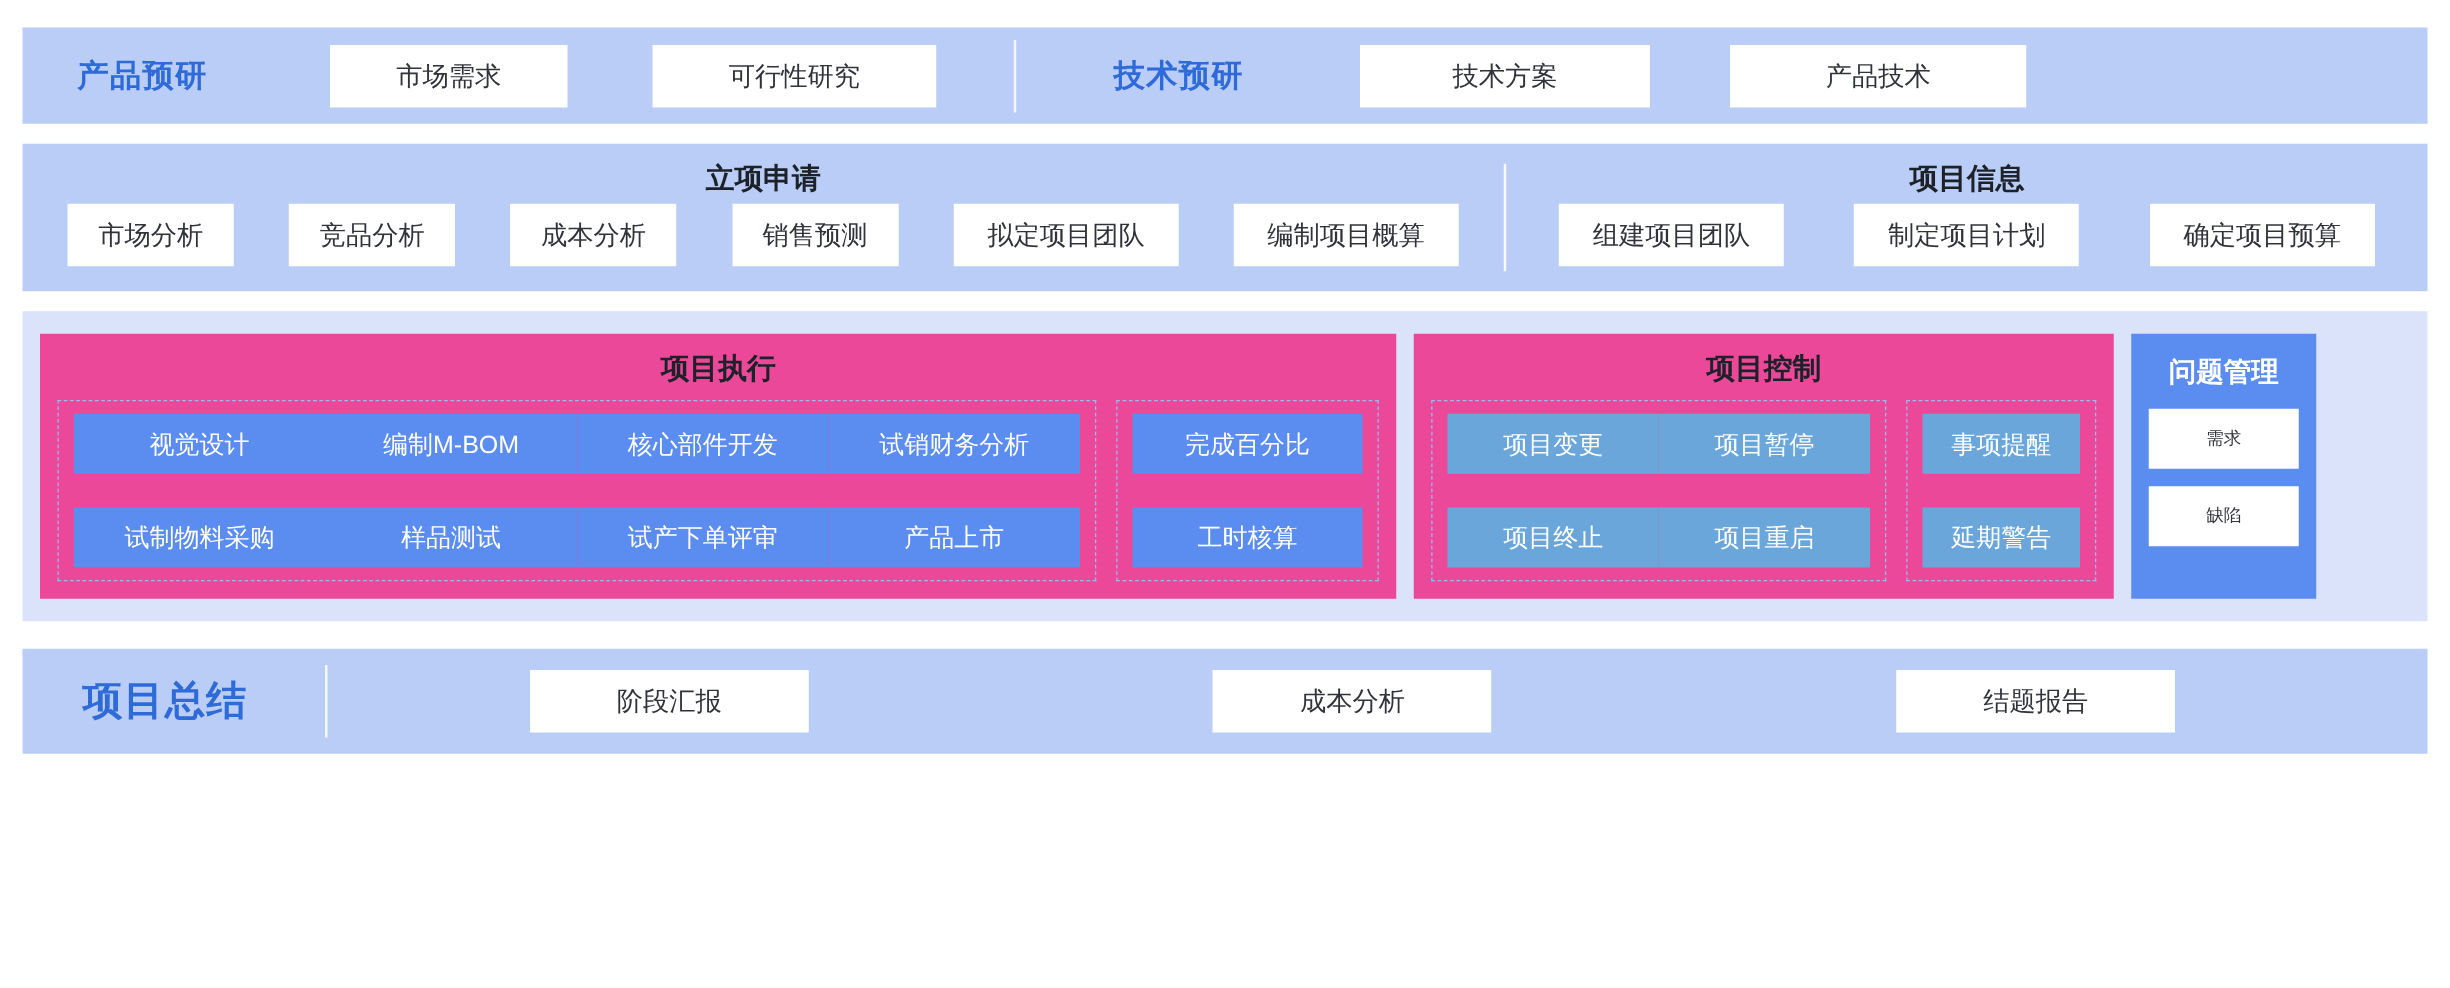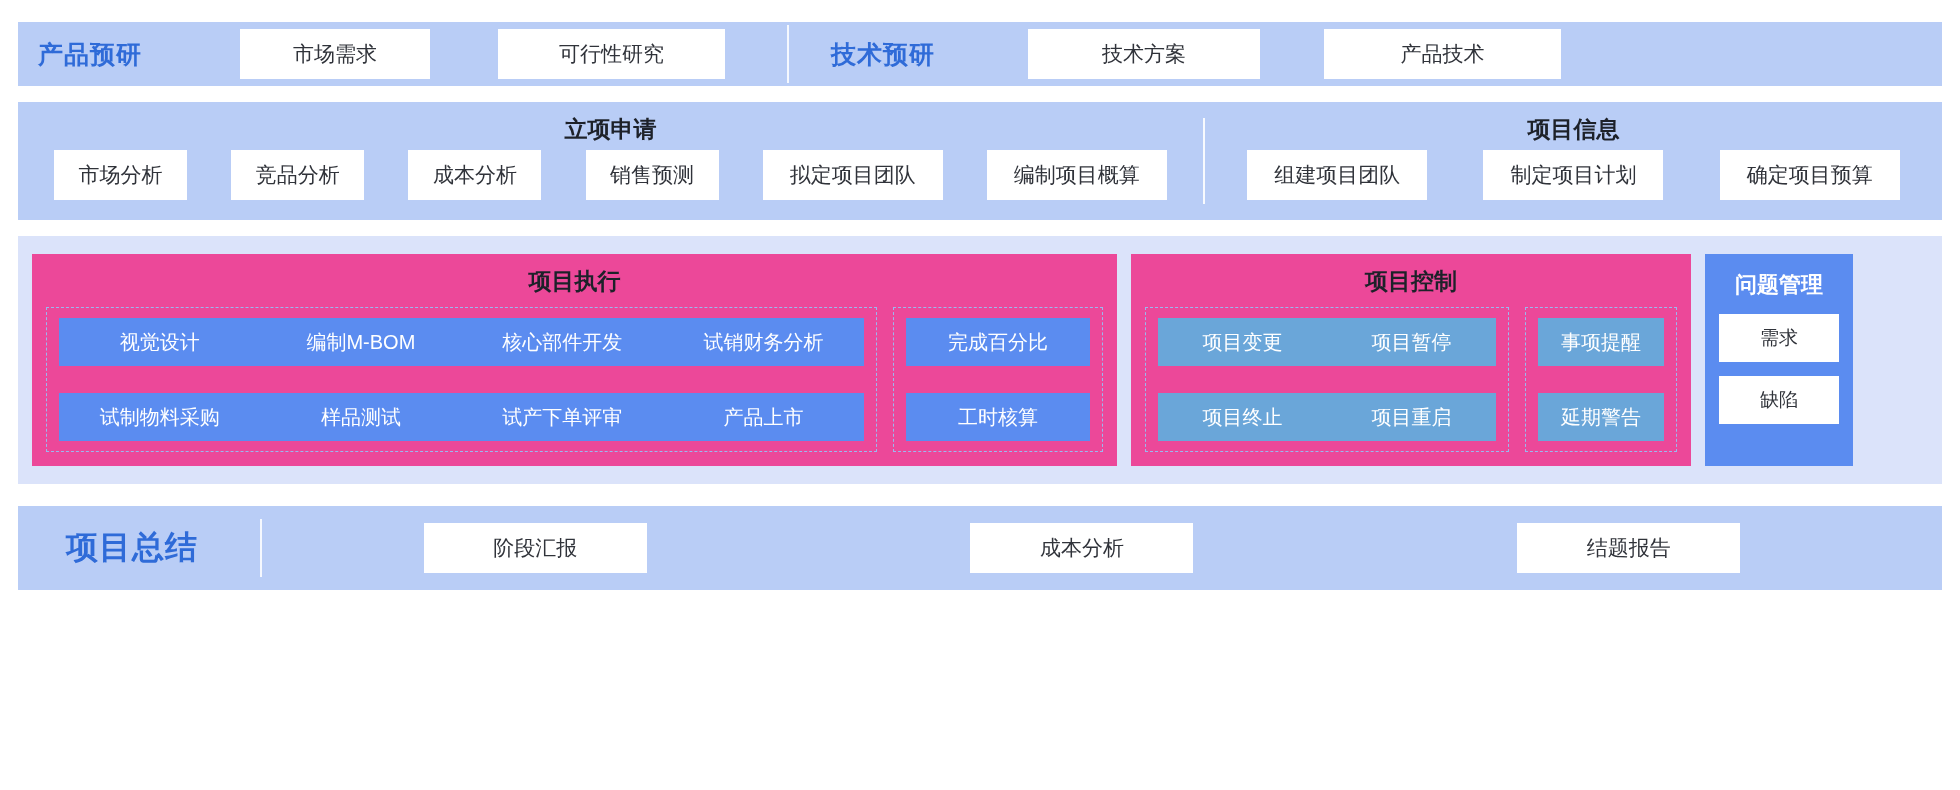--- a/index.html
+++ b/index.html
@@ -27,25 +27,25 @@
   
   .band {
     box-sizing: border-box;
     width: 100%;
     background: #b9cdf6;
   }
   .band.light { background: #dbe3fa; }
 
   
   .row-pre {
-    height: 64px;
+    height: 77px;
     margin-top: 22px;
     display: flex;
     align-items: center;
-    padding: 0 38px 0 20px;
+    padding: 0 38px 0 44px;
   }
   .stage-title {
     color: #2f6bd8;
     font-size: 25px;
     font-weight: bold;
     letter-spacing: 1px;
     white-space: nowrap;
   }
   .chip {
     background: #ffffff;
@@ -176,21 +176,21 @@
   }
   .issue-title {
     color: #ffffff;
     font-size: 22px;
     font-weight: bold;
     white-space: nowrap;
   }
   .issue-chip {
     background: #ffffff;
     color: #30333a;
-    font-size: 19px;
+    font-size: 14px;
     width: 100%;
     height: 48px;
     display: flex;
     align-items: center;
     justify-content: center;
     box-sizing: border-box;
   }
 
   
   .row-summary {
@@ -222,21 +222,21 @@
   <div class="band row-pre">
 
     <div class="stage-title">产品预研</div>
 
     <div class="chip" style="width:190px;margin-left:98px;">市场需求</div>
 
     <div class="chip" style="width:227px;margin-left:68px;">可行性研究</div>
 
     <div class="vdiv" style="margin-left:62px;"></div>
 
-    <div class="stage-title" style="margin-left:42px;">技术预研</div>
+    <div class="stage-title" style="margin-left:78px;">技术预研</div>
 
     <div class="chip" style="width:232px;margin-left:93px;">技术方案</div>
 
     <div class="chip" style="width:237px;margin-left:64px;">产品技术</div>
   </div>
 
   <div class="band row-apply">
 
     <div class="apply-group" style="width:1185px;">
       <div class="group-title">立项申请</div>

